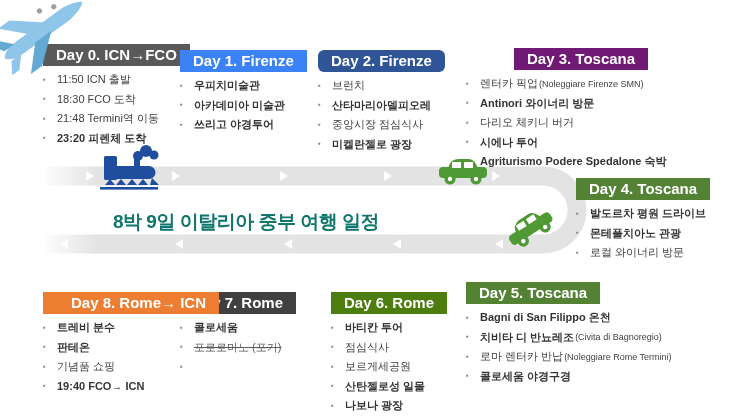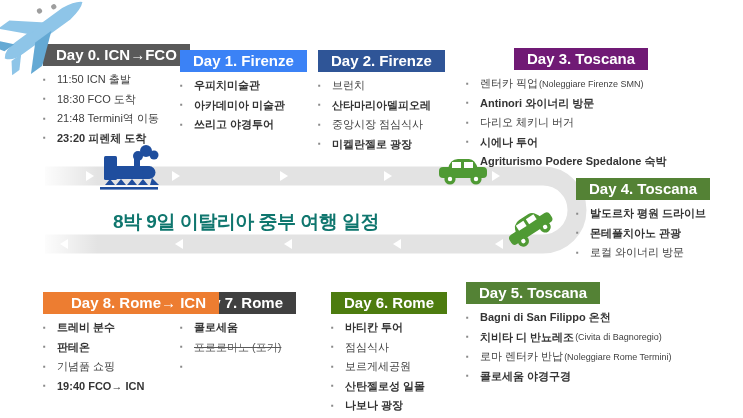--- a/index.html
+++ b/index.html
@@ -164,21 +164,21 @@
           <span class="bullet">▪</span>
           <span class="txt b">아카데미아 미술관</span>
         </div>
         <div class="item">
           <span class="bullet">▪</span>
           <span class="txt b">쓰리고 야경투어</span>
         </div>
       </div>
   </div>
   <div class="day-card" style="left:318px;top:50px">
-    <div class="day-header" style="background: rgb(47, 85, 151);">Day 2. Firenze</div>
+    <div class="day-header" style="background: rgb(47, 85, 151); border-radius: 6px;">Day 2. Firenze</div>
     <div class="day-list">
         <div class="item">
           <span class="bullet">▪</span>
           <span class="txt">브런치</span>
         </div>
         <div class="item">
           <span class="bullet">▪</span>
           <span class="txt b">산타마리아델피오레</span>
         </div>
         <div class="item">

